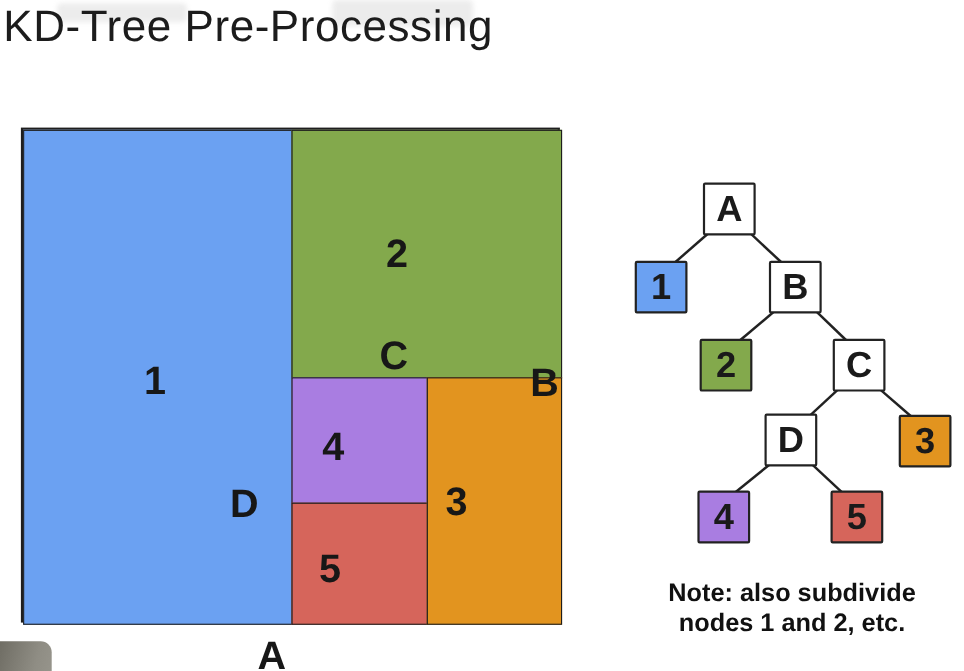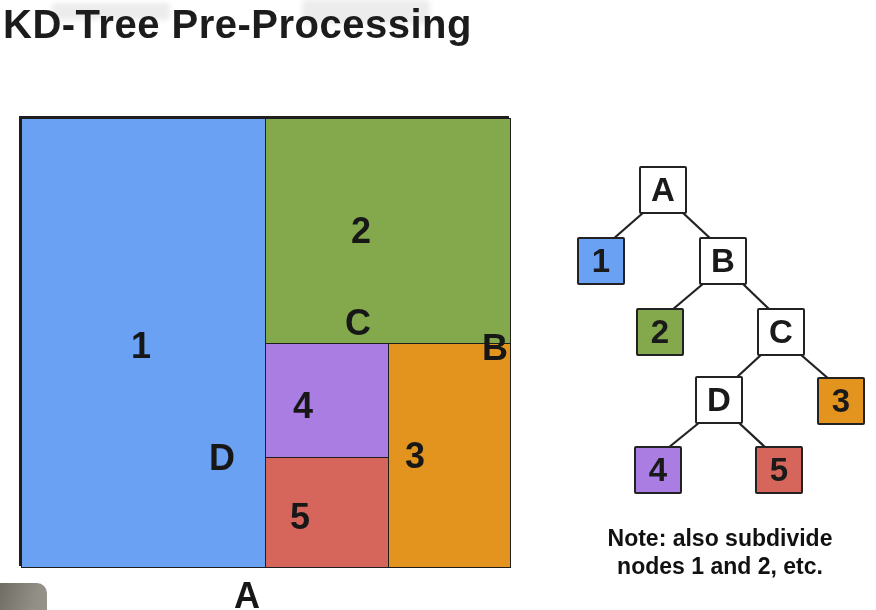--- a/index.html
+++ b/index.html
@@ -8,21 +8,21 @@
     position: relative;
     width: 876px; height: 610px;
     background: #ffffff;
     font-family: "Liberation Sans", sans-serif;
     overflow: hidden;
   }
 
   
   .page-title {
     position: absolute; left: 3px; top: 2px;
-    font-size: 40px; font-weight: 700; color: #1c1c1c;
+    font-size: 40px; font-weight: 400; color: #1c1c1c;
     letter-spacing: 0.5px; white-space: nowrap;
   }
   .wm { position: absolute; background: #bdbdbd; opacity: .28; filter: blur(2.5px); border-radius: 4px; }
   .wm1 { left: 52px; top: 3px; width: 118px; height: 17px; }
   .wm2 { left: 302px; top: 0px; width: 128px; height: 24px; }
 
   
   .partition {
     position: absolute; left: 19px; top: 116px;
     width: 490px; height: 450px;

